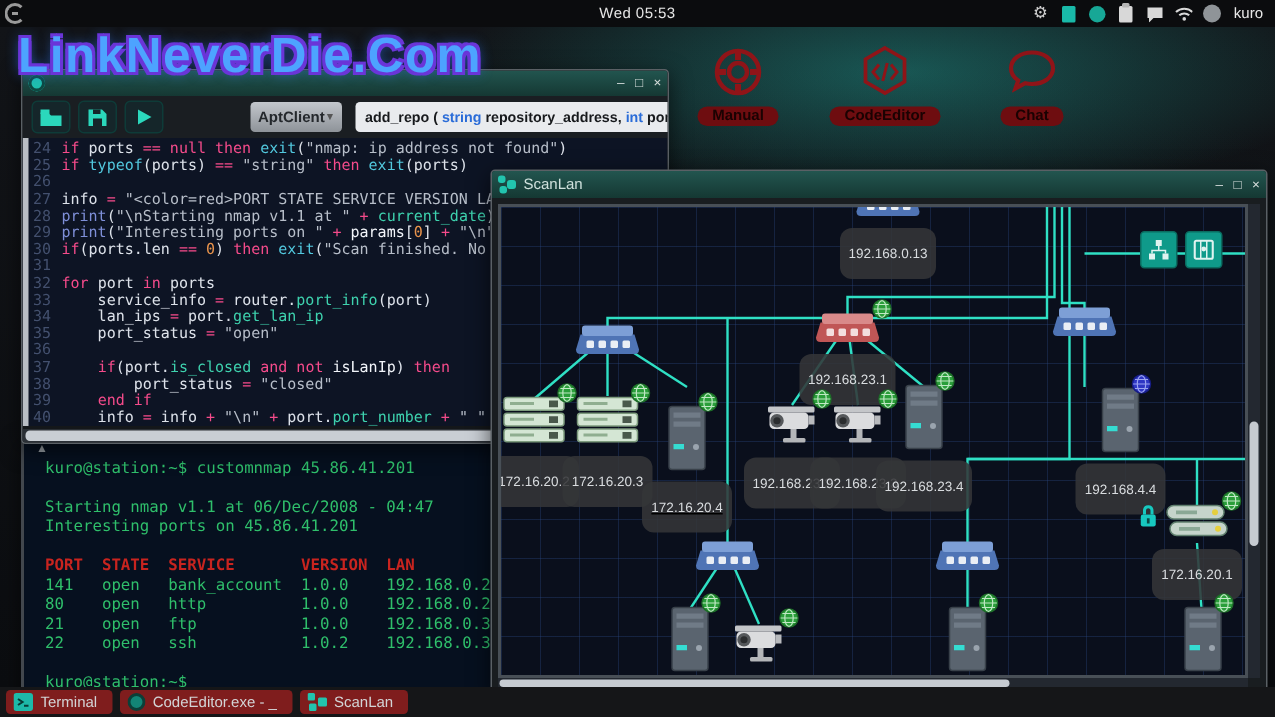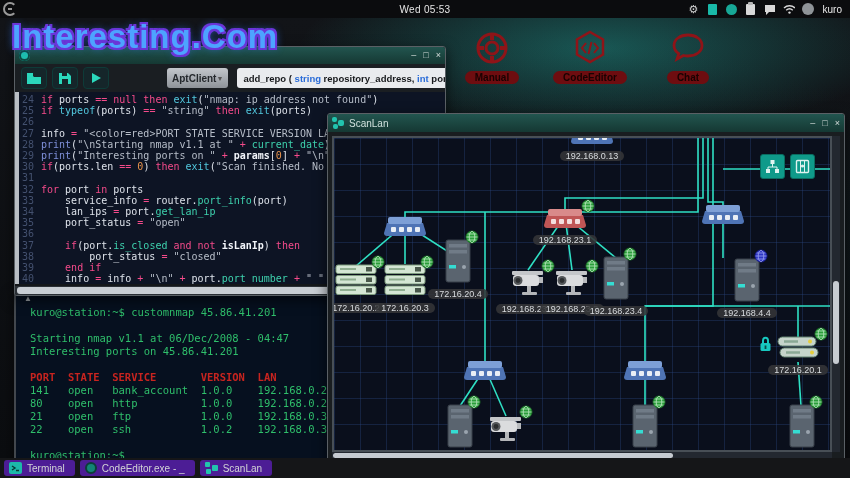--- a/index.html
+++ b/index.html
@@ -62,21 +62,21 @@
     white-space:nowrap;overflow:hidden;cursor:pointer;}
   .dd2 .type{color:#2a6cd8;}
   .codewrap{position:relative;height:192px;background:#0d1424;overflow:hidden;}
   .vscroll-left{position:absolute;left:0;top:0;width:4px;height:100%;background:#b9bec4;z-index:2;}
   .code{position:absolute;left:4px;top:2px;right:0;font-family:"DejaVu Sans Mono",monospace;
     font-size:10px;line-height:11.2px;white-space:pre;}
   .cl{display:flex;}
   .cl .ln{width:22px;flex:0 0 22px;text-align:right;padding-right:7px;color:#43506e;}
   .tok-kw{color:#f54b8b;} .tok-id{color:#dde2ea;} .tok-fn{color:#52c8de;}
   .tok-prop{color:#3ed2ae;} .tok-str{color:#b7bec9;} .tok-num{color:#e8934c;}
-  .tok-pb{color:#f2f5fa;font-weight:bold;} .tok-pr{color:#7e8fd8;}
+  .tok-pb{color:#f2f5fa;font-weight:normal;} .tok-pr{color:#7e8fd8;}
   .hscroll{position:absolute;left:0;bottom:0;width:100%;height:9px;background:#2a2f35;}
   .hscroll .thumb{position:absolute;left:2px;top:1px;height:7px;width:97%;background:#c9ced4;border-radius:3px;}
   
   #win-term{left:14px;top:274px;width:318px;height:183px;z-index:3;border:2px solid #42474d;
     background:#06101f;border-radius:3px;}
   .term-up{position:absolute;left:8px;top:1px;color:#9aa0a6;font-size:8px;line-height:8px;}
   .term{padding:12px 4px 0 14px;font-family:"DejaVu Sans Mono",monospace;font-size:10.5px;
     line-height:13px;white-space:pre;}
   .tl-green{color:#2fbf6b;} .tl-red{color:#c8241f;font-weight:bold;}
   
@@ -90,33 +90,33 @@
   .mapframe{position:absolute;left:4px;top:22px;right:12px;bottom:10px;border:2px solid #484f56;
     background:#0a0f1c;overflow:hidden;}
   .mapgrid{position:absolute;inset:0;
     background-image:linear-gradient(rgba(44,76,138,.33) 1px,transparent 1px),
                      linear-gradient(90deg,rgba(44,76,138,.33) 1px,transparent 1px);
     background-size:26px 26px;}
   #map-links{position:absolute;inset:0;}
   .mnode{position:absolute;display:flex;flex-direction:column;align-items:center;cursor:pointer;}
   .mnode .dev{position:relative;}
   .iplabel{margin-top:2px;background:rgba(52,54,56,.88);color:#d9dcdf;font-size:9px;
-    padding:0px 6px;border-radius:8px;white-space:nowrap;}
+    padding:12px 6px;border-radius:8px;white-space:nowrap;}
   .badge{position:absolute;}
   .vscroll-r{position:absolute;right:4px;top:22px;bottom:10px;width:8px;background:#232830;}
   .vscroll-r .thumb{position:absolute;left:1px;width:6px;top:46%;height:26%;background:#c6cbd1;border-radius:3px;}
   .hscroll-b{position:absolute;left:4px;right:12px;bottom:3px;height:7px;background:#232830;}
   .hscroll-b .thumb{position:absolute;top:1px;height:5px;left:1px;width:68%;background:#c6cbd1;border-radius:3px;}
   .mapbtns{position:absolute;display:flex;gap:5px;z-index:5;}
   .mapbtn{width:25px;height:25px;background:#0f9a8a;border:1px solid #0a6c60;border-radius:3px;
     display:flex;align-items:center;justify-content:center;cursor:pointer;}
   
   .taskbar{position:absolute;left:0;bottom:0;width:850px;height:20px;background:#151618;
     display:flex;align-items:center;gap:5px;padding-left:4px;z-index:40;}
-  .titem{height:16px;background:#4c1d95;border-radius:3px;display:flex;align-items:center;
+  .titem{height:16px;background:#7f1d1d;border-radius:3px;display:flex;align-items:center;
     gap:5px;padding:0 10px 0 5px;color:#d3d4d6;font-size:10px;cursor:pointer;}
 </style>
 </head>
 <body>
 
 <div class="screen">
 
   <div class="topbar">
     <div class="logo"></div>
     <div class="clock">Wed 05:53</div>
@@ -320,21 +320,21 @@
                   <rect x="1" y="22" width="40" height="8.5" rx="2" fill="#d4e6d4" stroke="#7d9b7d"></rect>
                   <rect x="31" y="24" width="6" height="4.5" fill="#49584b"></rect>
                   <path d="M5 26 h16" stroke="#8fae90" stroke-width="2"></path>
                 </svg><span class="badge" style="right:-8px;top:-9px;"><svg width="14" height="14">
                     <circle cx="7" cy="7" r="6" fill="#2a9e3a" stroke="#1d6e28"></circle>
                     <ellipse cx="7" cy="7" rx="2.8" ry="5.6" fill="none" stroke="#bfe8c4" stroke-width=".8"></ellipse>
                     <path d="M1.4 7 h11.2 M2.6 4 h8.8 M2.6 10 h8.8" stroke="#bfe8c4" stroke-width=".8"></path>
                   </svg></span></div>
               <div class="iplabel">172.16.20.3</div>
             </div>
-            <div class="mnode" style="left: 103px; top: 101px; width: 42px;">
+            <div class="mnode" style="left: 103px; top: 132px; width: 42px; text-decoration: underline;">
               <div class="dev"><svg width="26" height="44">
                   <rect x="1" y="1" width="24" height="42" rx="2" fill="#5a646f" stroke="#39414a"></rect>
                   <rect x="4" y="5" width="18" height="3.5" fill="#707b87"></rect>
                   <rect x="4" y="11" width="18" height="3.5" fill="#707b87"></rect>
                   <rect x="4" y="26" width="7" height="3.5" fill="#35dcd2"></rect>
                   <circle cx="19" cy="28" r="2" fill="#9aa4ae"></circle>
                 </svg><span class="badge" style="right:-8px;top:-9px;"><svg width="14" height="14">
                     <circle cx="7" cy="7" r="6" fill="#2a9e3a" stroke="#1d6e28"></circle>
                     <ellipse cx="7" cy="7" rx="2.8" ry="5.6" fill="none" stroke="#bfe8c4" stroke-width=".8"></ellipse>
                     <path d="M1.4 7 h11.2 M2.6 4 h8.8 M2.6 10 h8.8" stroke="#bfe8c4" stroke-width=".8"></path>
@@ -540,21 +540,21 @@
           </div>
       </div>
       <div class="vscroll-r">
           <div class="thumb"></div>
         </div>
       <div class="hscroll-b">
           <div class="thumb"></div>
         </div>
     </div>
 
-    <div class="watermark">Interesting.Com</div>
+    <div class="watermark">LinkNeverDie.Com</div>
   </div>
 
   <div class="taskbar" id="taskbar">
       <div class="titem">
         <span style="display:flex">
           <svg width="13" height="12">
             <rect x="0" y="0" width="13" height="12" rx="2" fill="#1db9a9"></rect>
             <path d="M3 4 l3 2 -3 2 M7 8.5 h3" stroke="#083a35" stroke-width="1.4" fill="none"></path>
           </svg>
         </span>

